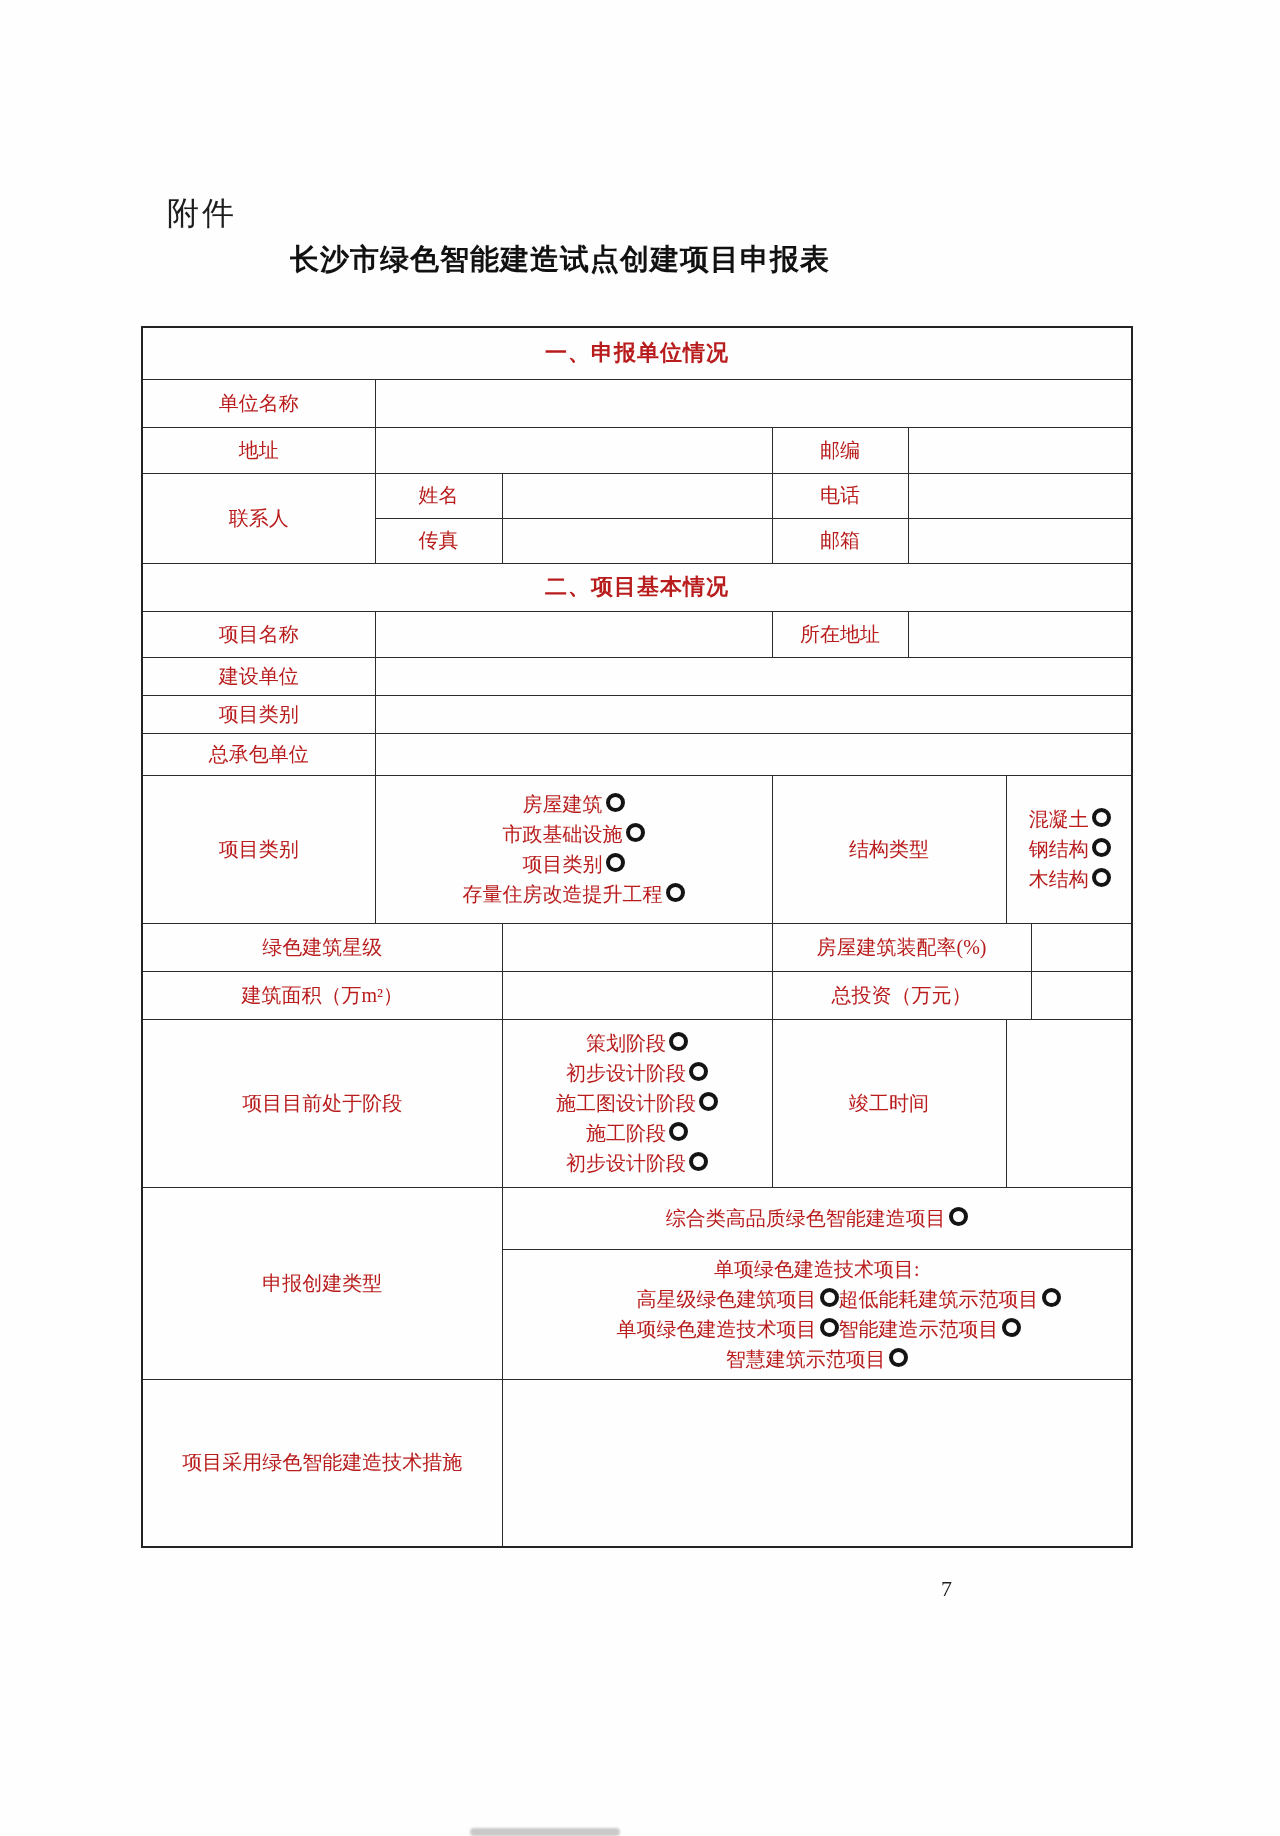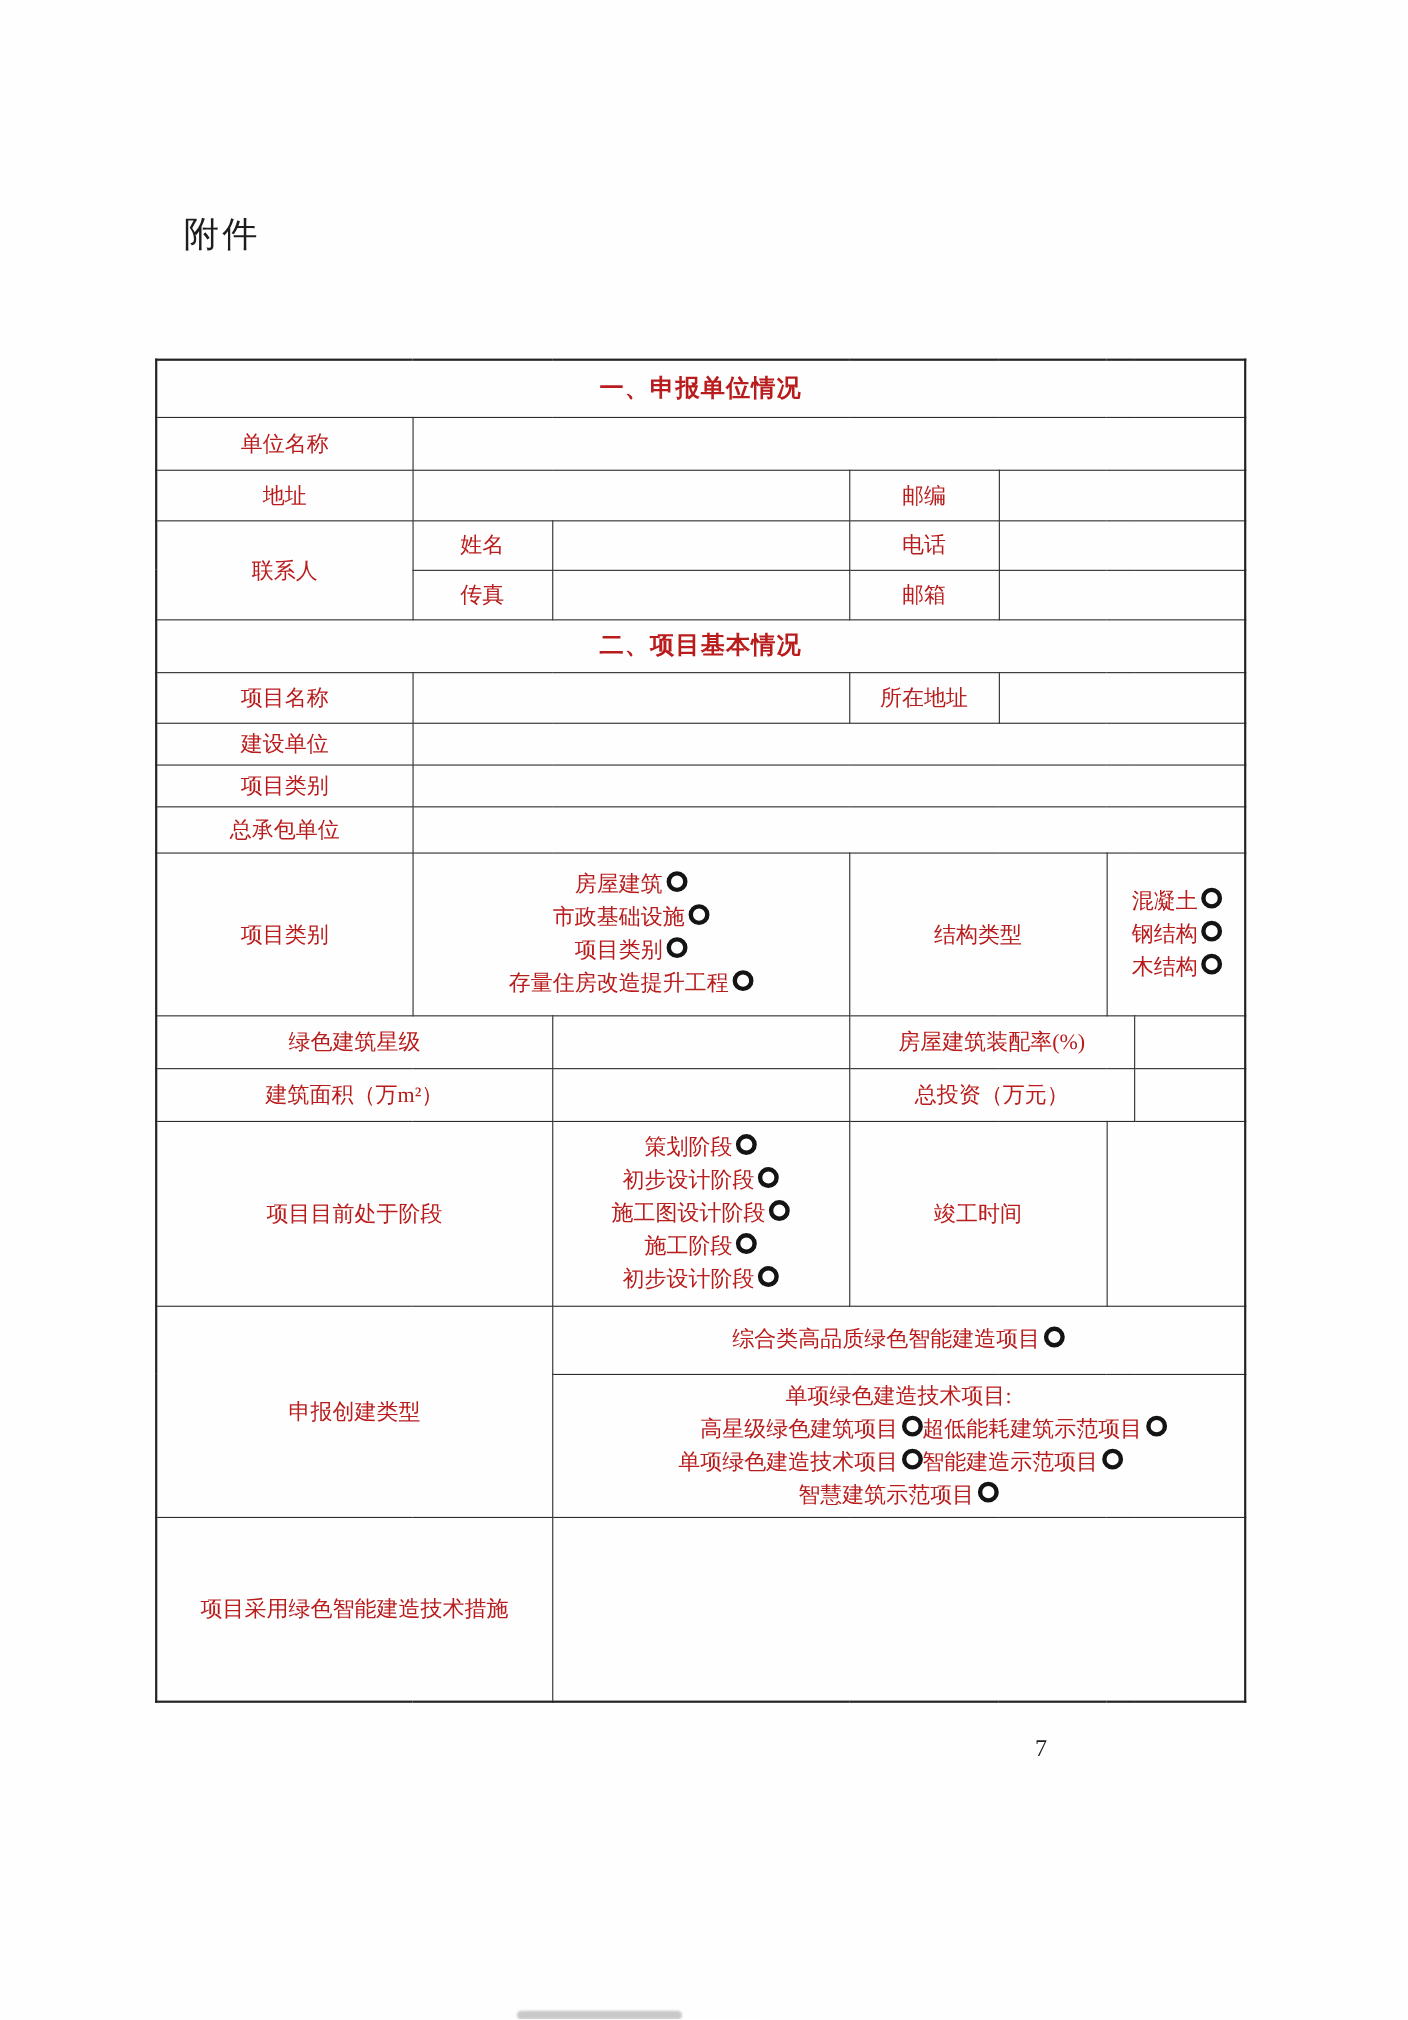--- a/index.html
+++ b/index.html
@@ -77,20 +77,21 @@
     border-radius:4px;filter:blur(1px);
   }
 </style>
 </head>
 <body>
 
 <div class="page">
 
   <div class="attachment">附件</div>
 
+  <div class="doc-title">长沙市绿色智能建造试点创建项目申报表</div>
 
   <table class="form">
     <colgroup>
       <col style="width:233px">
         <col style="width:127px">
         <col style="width:270px">
       <col style="width:136px">
         <col style="width:98px">
         <col style="width:25px">
         <col style="width:101px">

